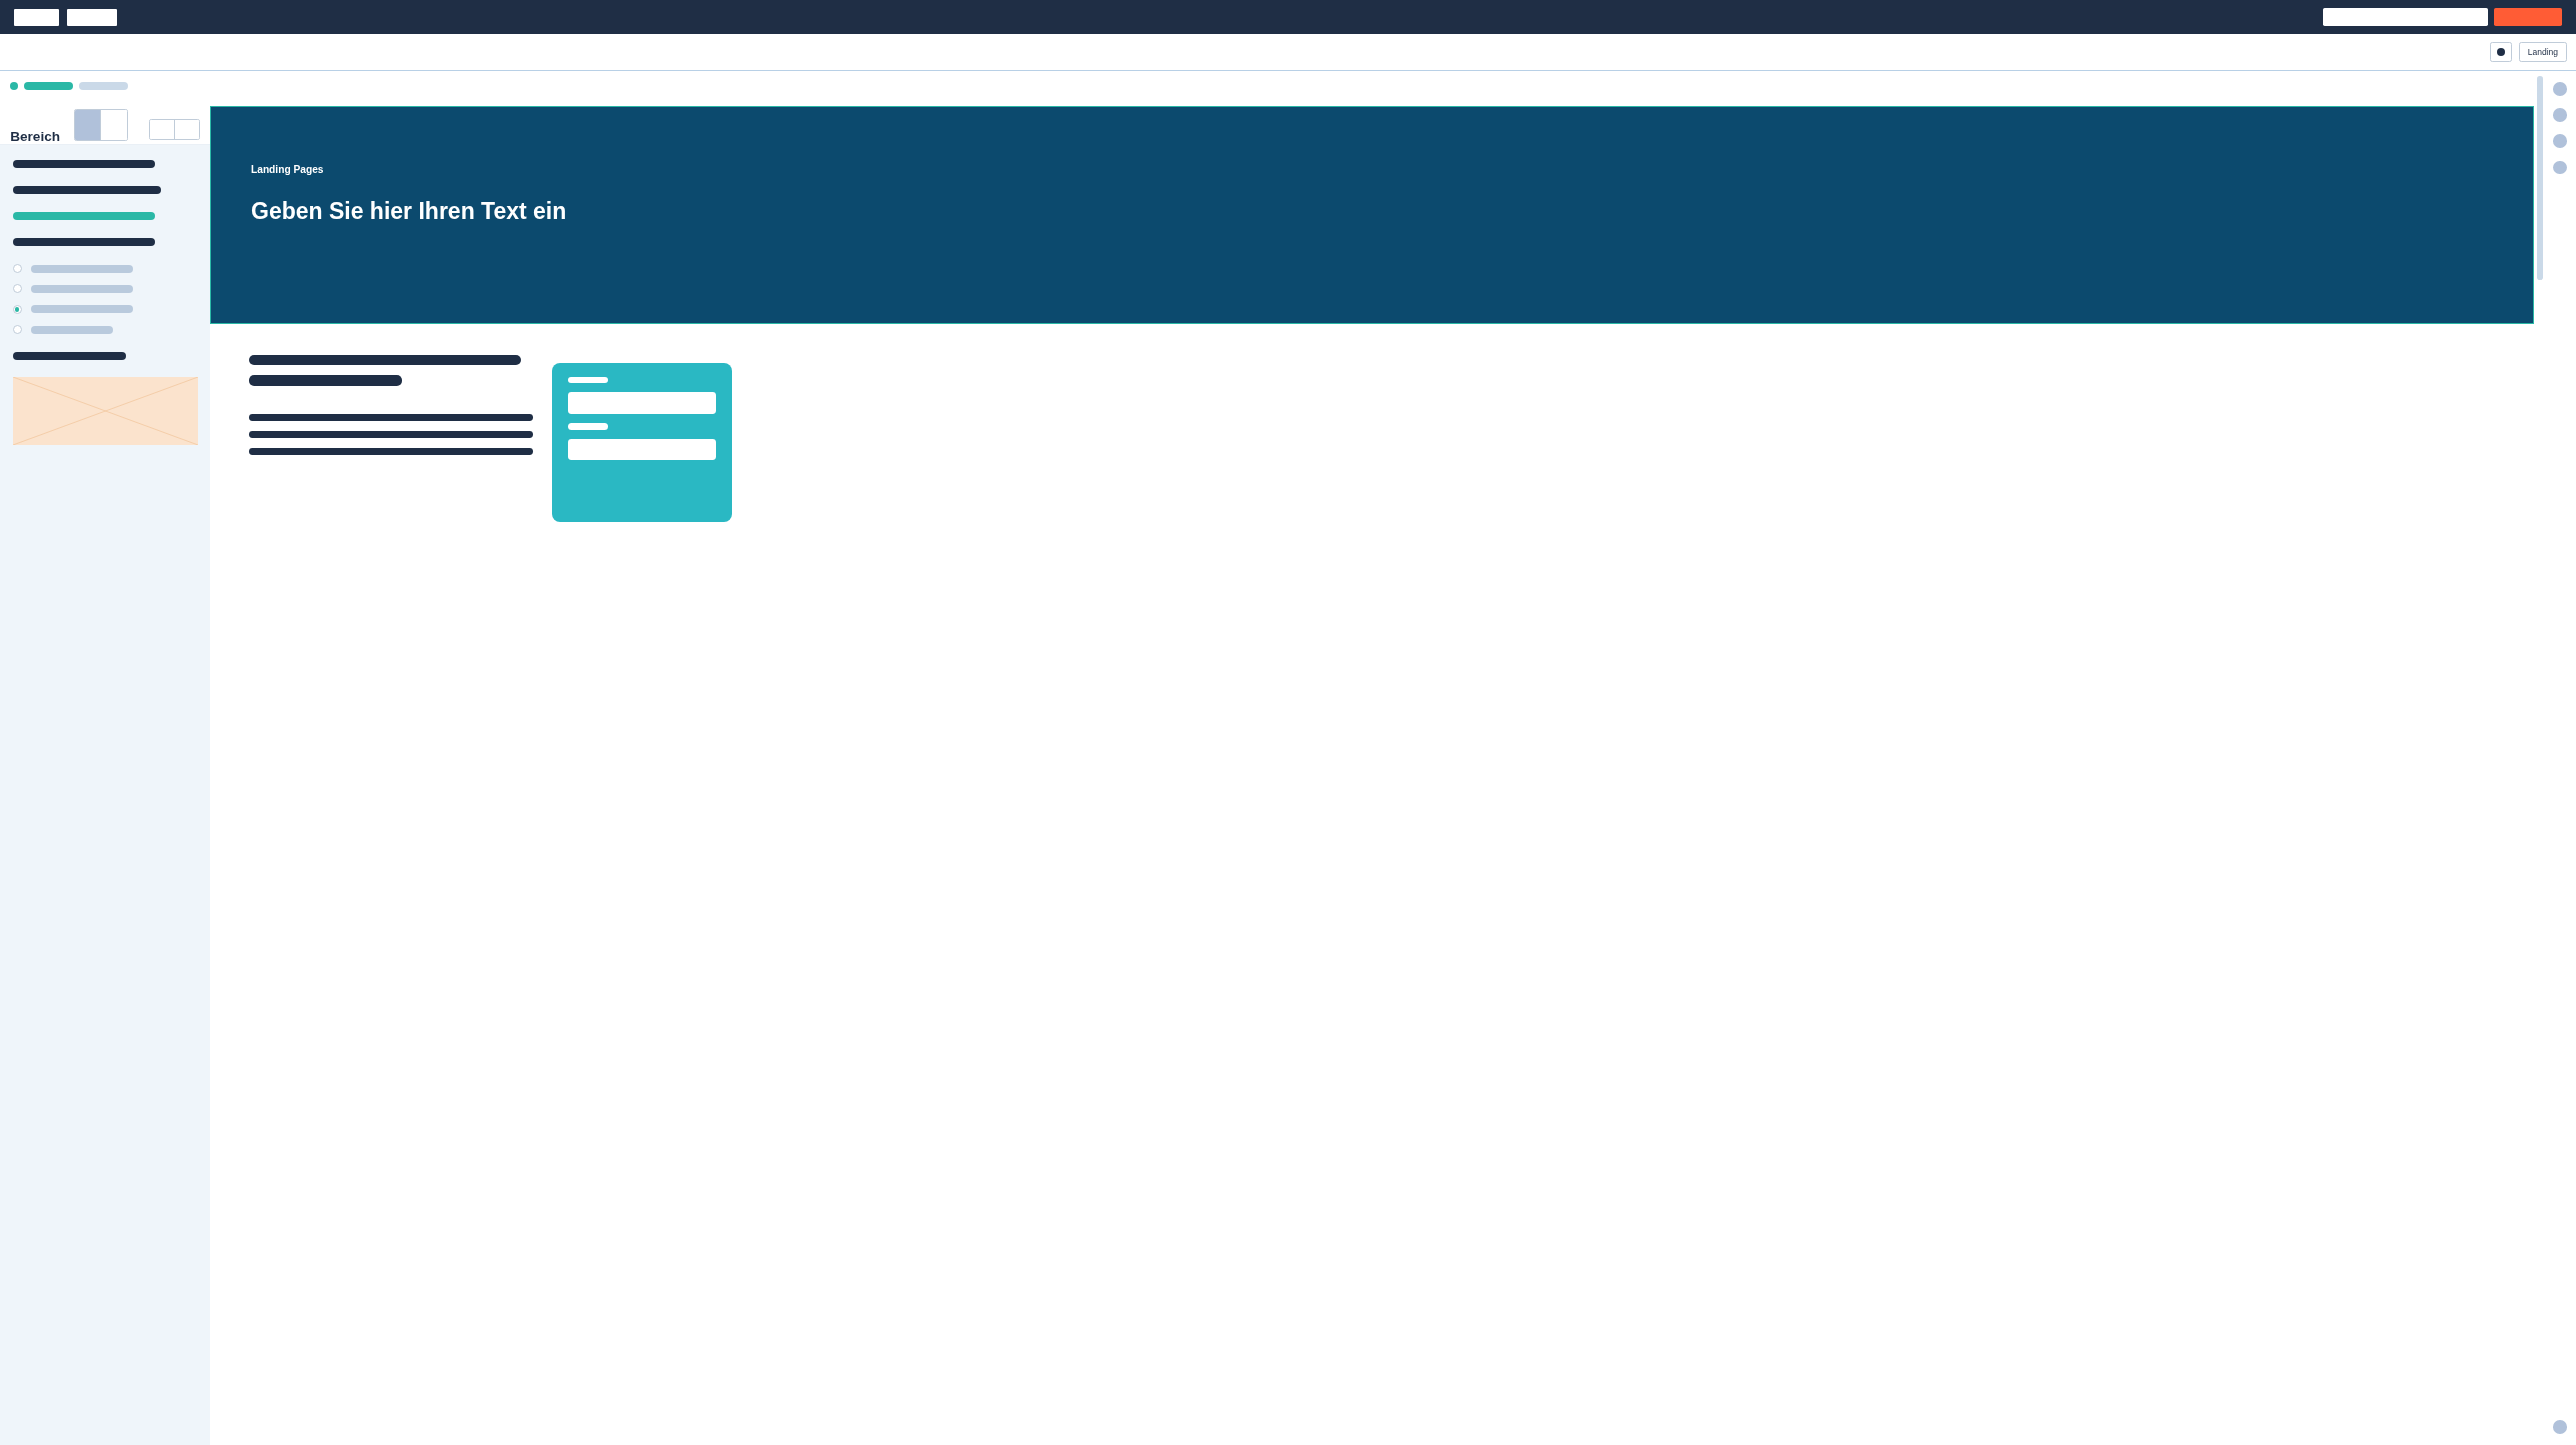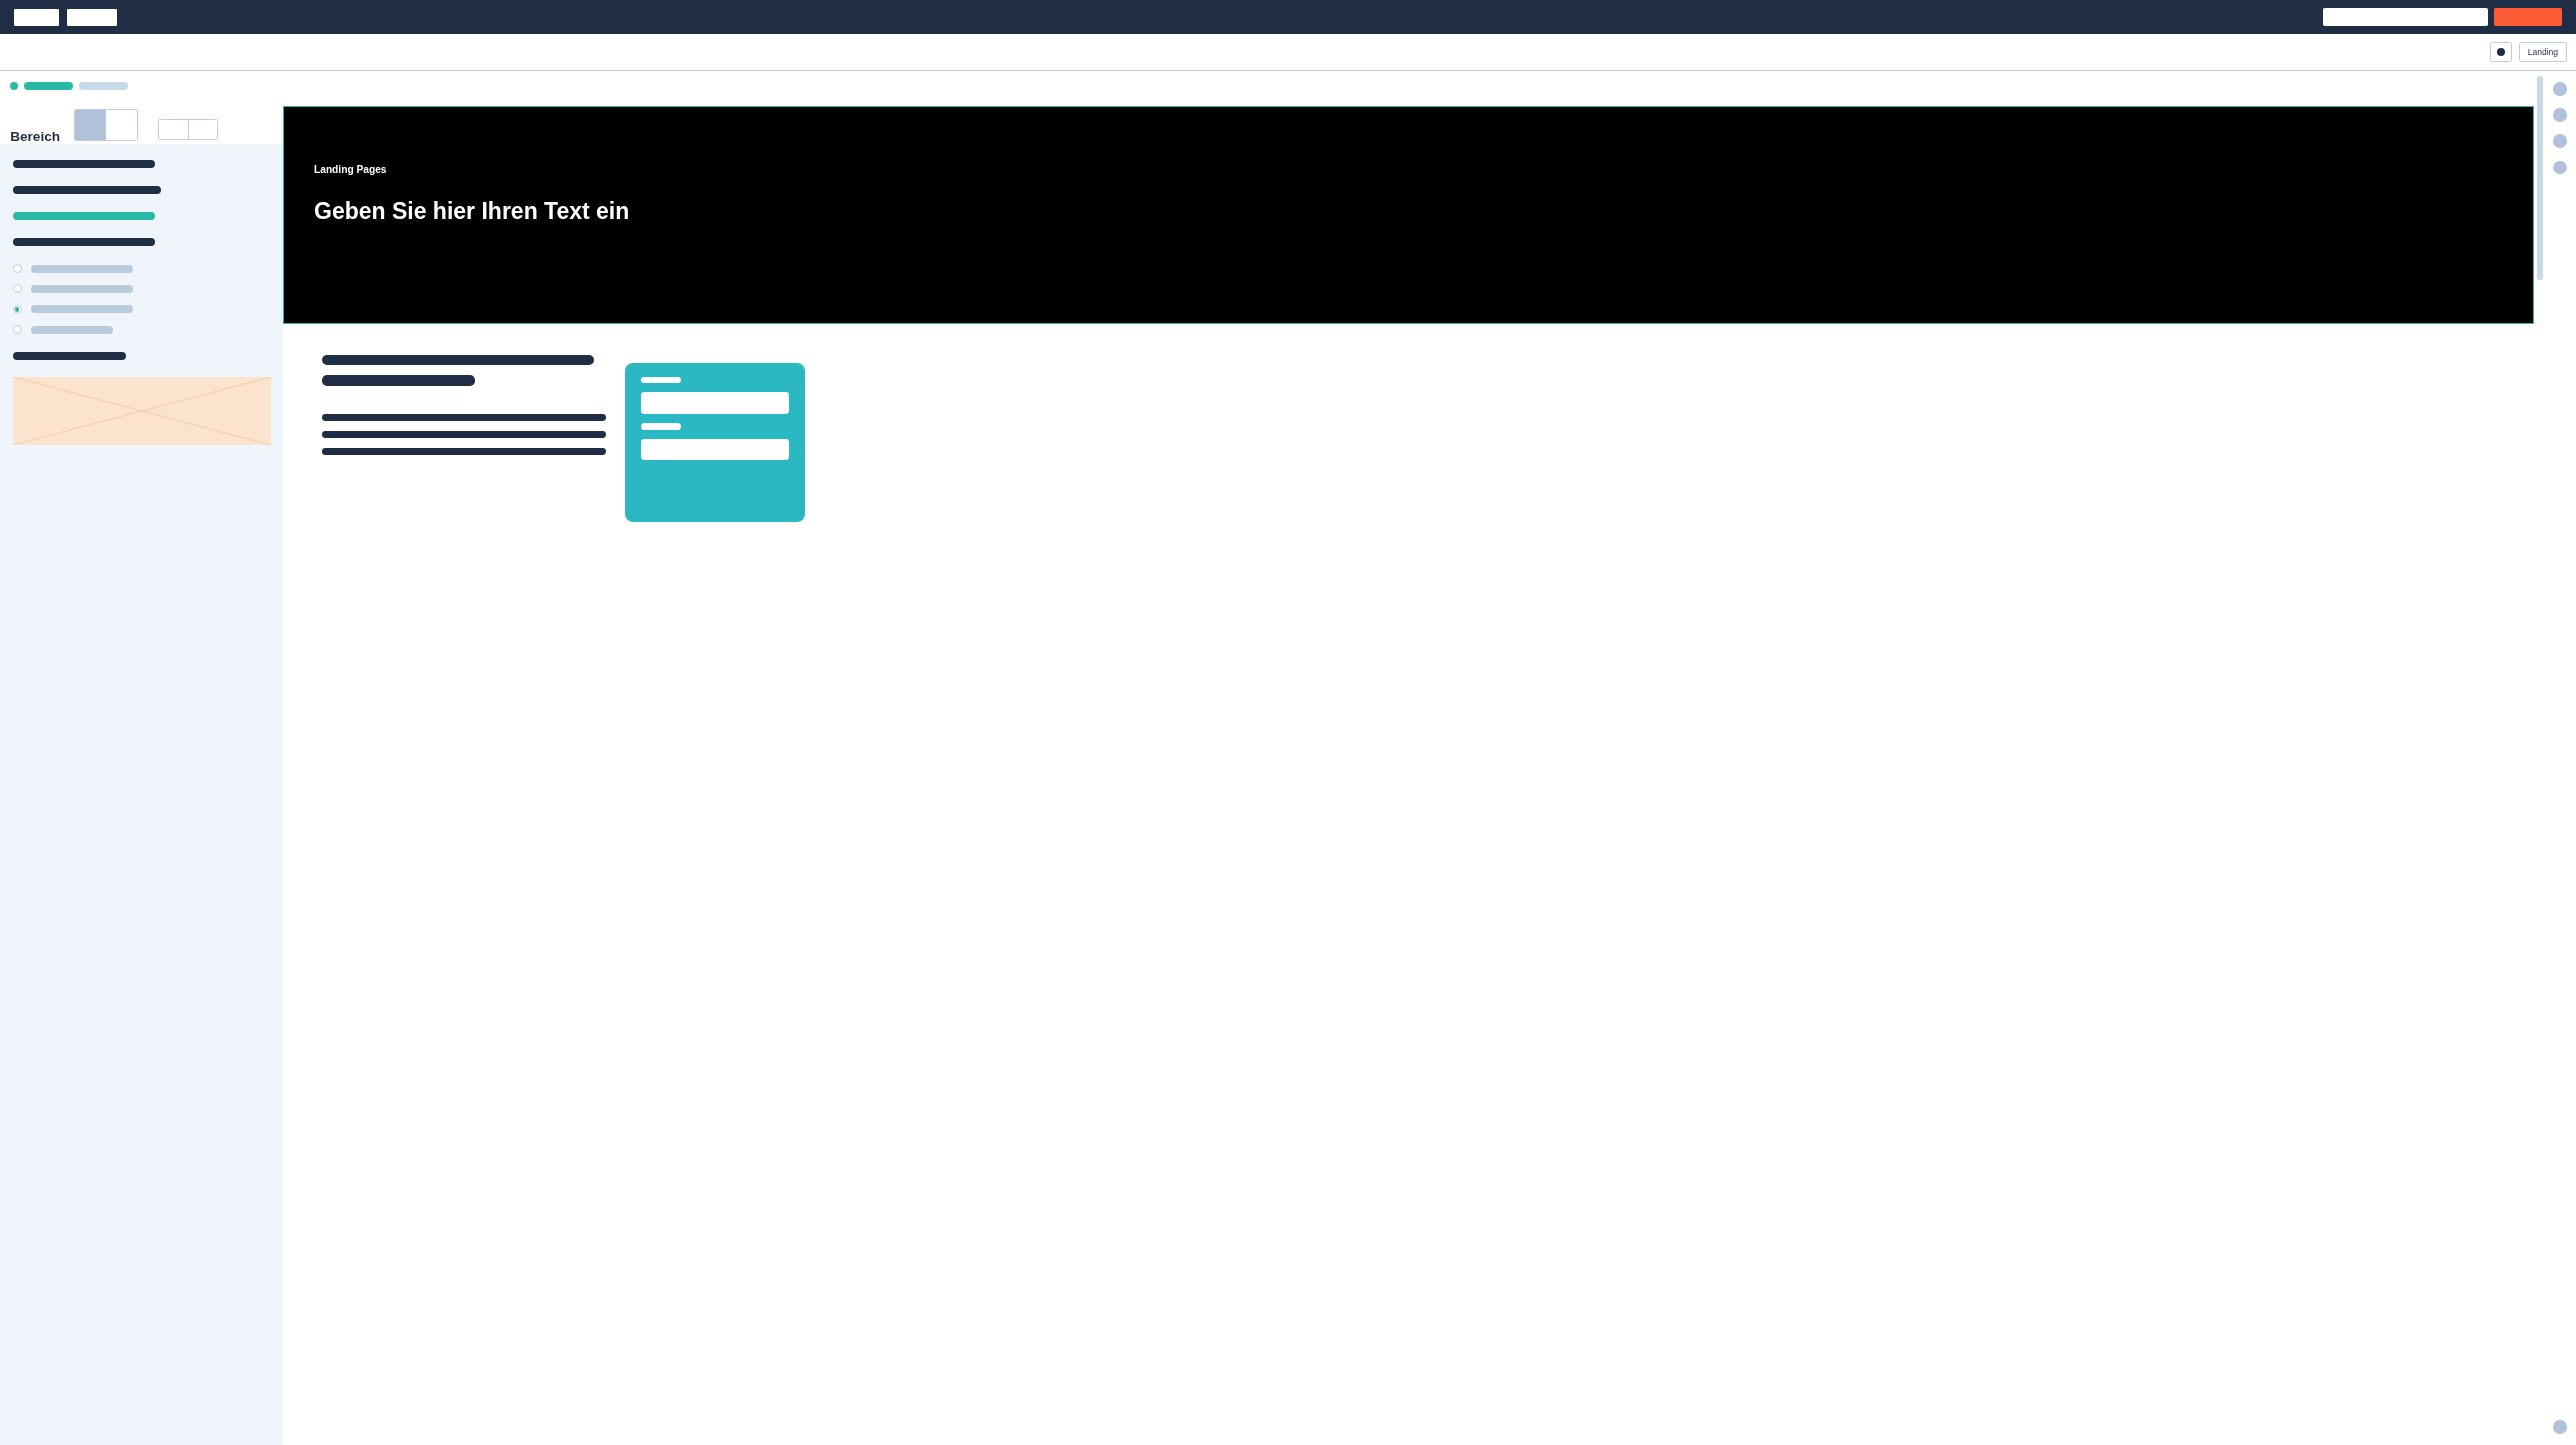--- a/index.html
+++ b/index.html
@@ -107,21 +107,21 @@
     cursor: pointer;
     background: #fff;
   }
 
   .main {
     display: flex;
     height: calc(100% - 71px);
   }
 
   .sidebar {
-    width: 283px;
+    width: 210px;
     background: #eff5fa;
     display: flex;
     flex-direction: column;
     flex-shrink: 0;
   }
   .side-header {
     background: #fff;
     height: 74px;
     display: flex;
     flex-direction: column;
@@ -219,23 +219,23 @@
   .canvas-wrap {
     flex: 1;
     position: relative;
     background: #fff;
     overflow: hidden;
   }
   .hero {
     position: absolute;
     left: 0; right: 10.2px; top: 35px;
     height: 218px;
-    background: #000000;
+    background: #0c4a6e;
     border: 1.1px solid #2ab8a6;
-    padding: 57px 40px 0 30px;
+    padding: 57px 40px 0 40px;
   }
   .hero .eyebrow {
     color: #fff;
     font-weight: 800;
     font-size: 10.2px;
     margin-bottom: 23px;
   }
   .hero .headline {
     color: #fff;
     font-weight: 800;

